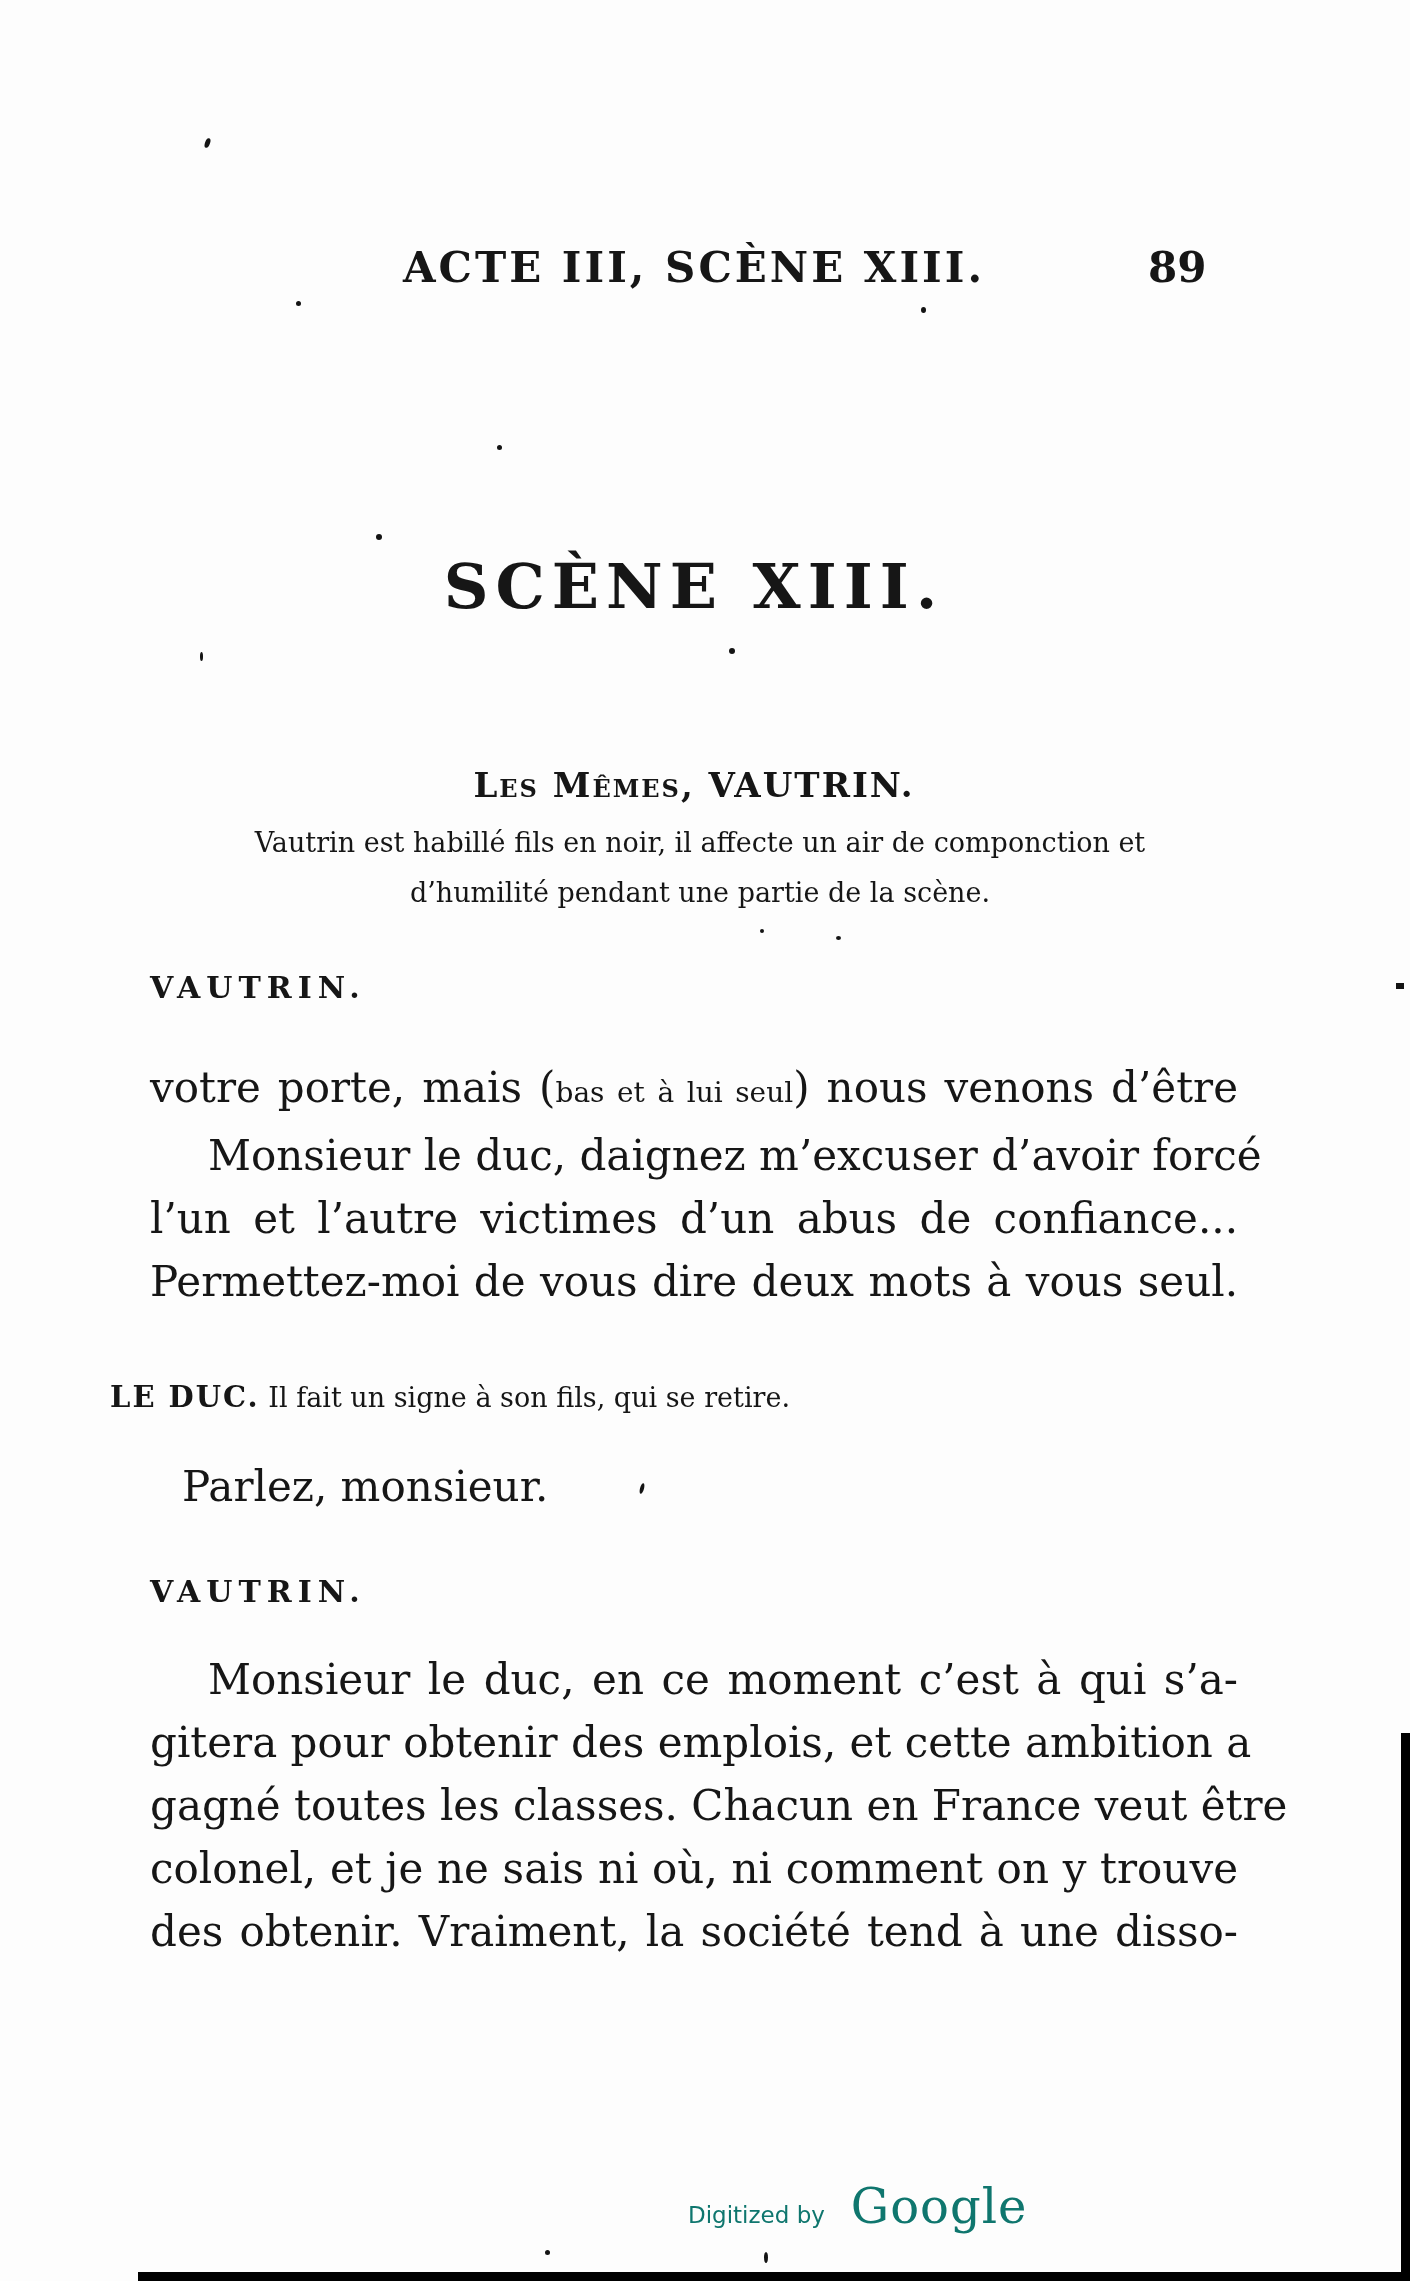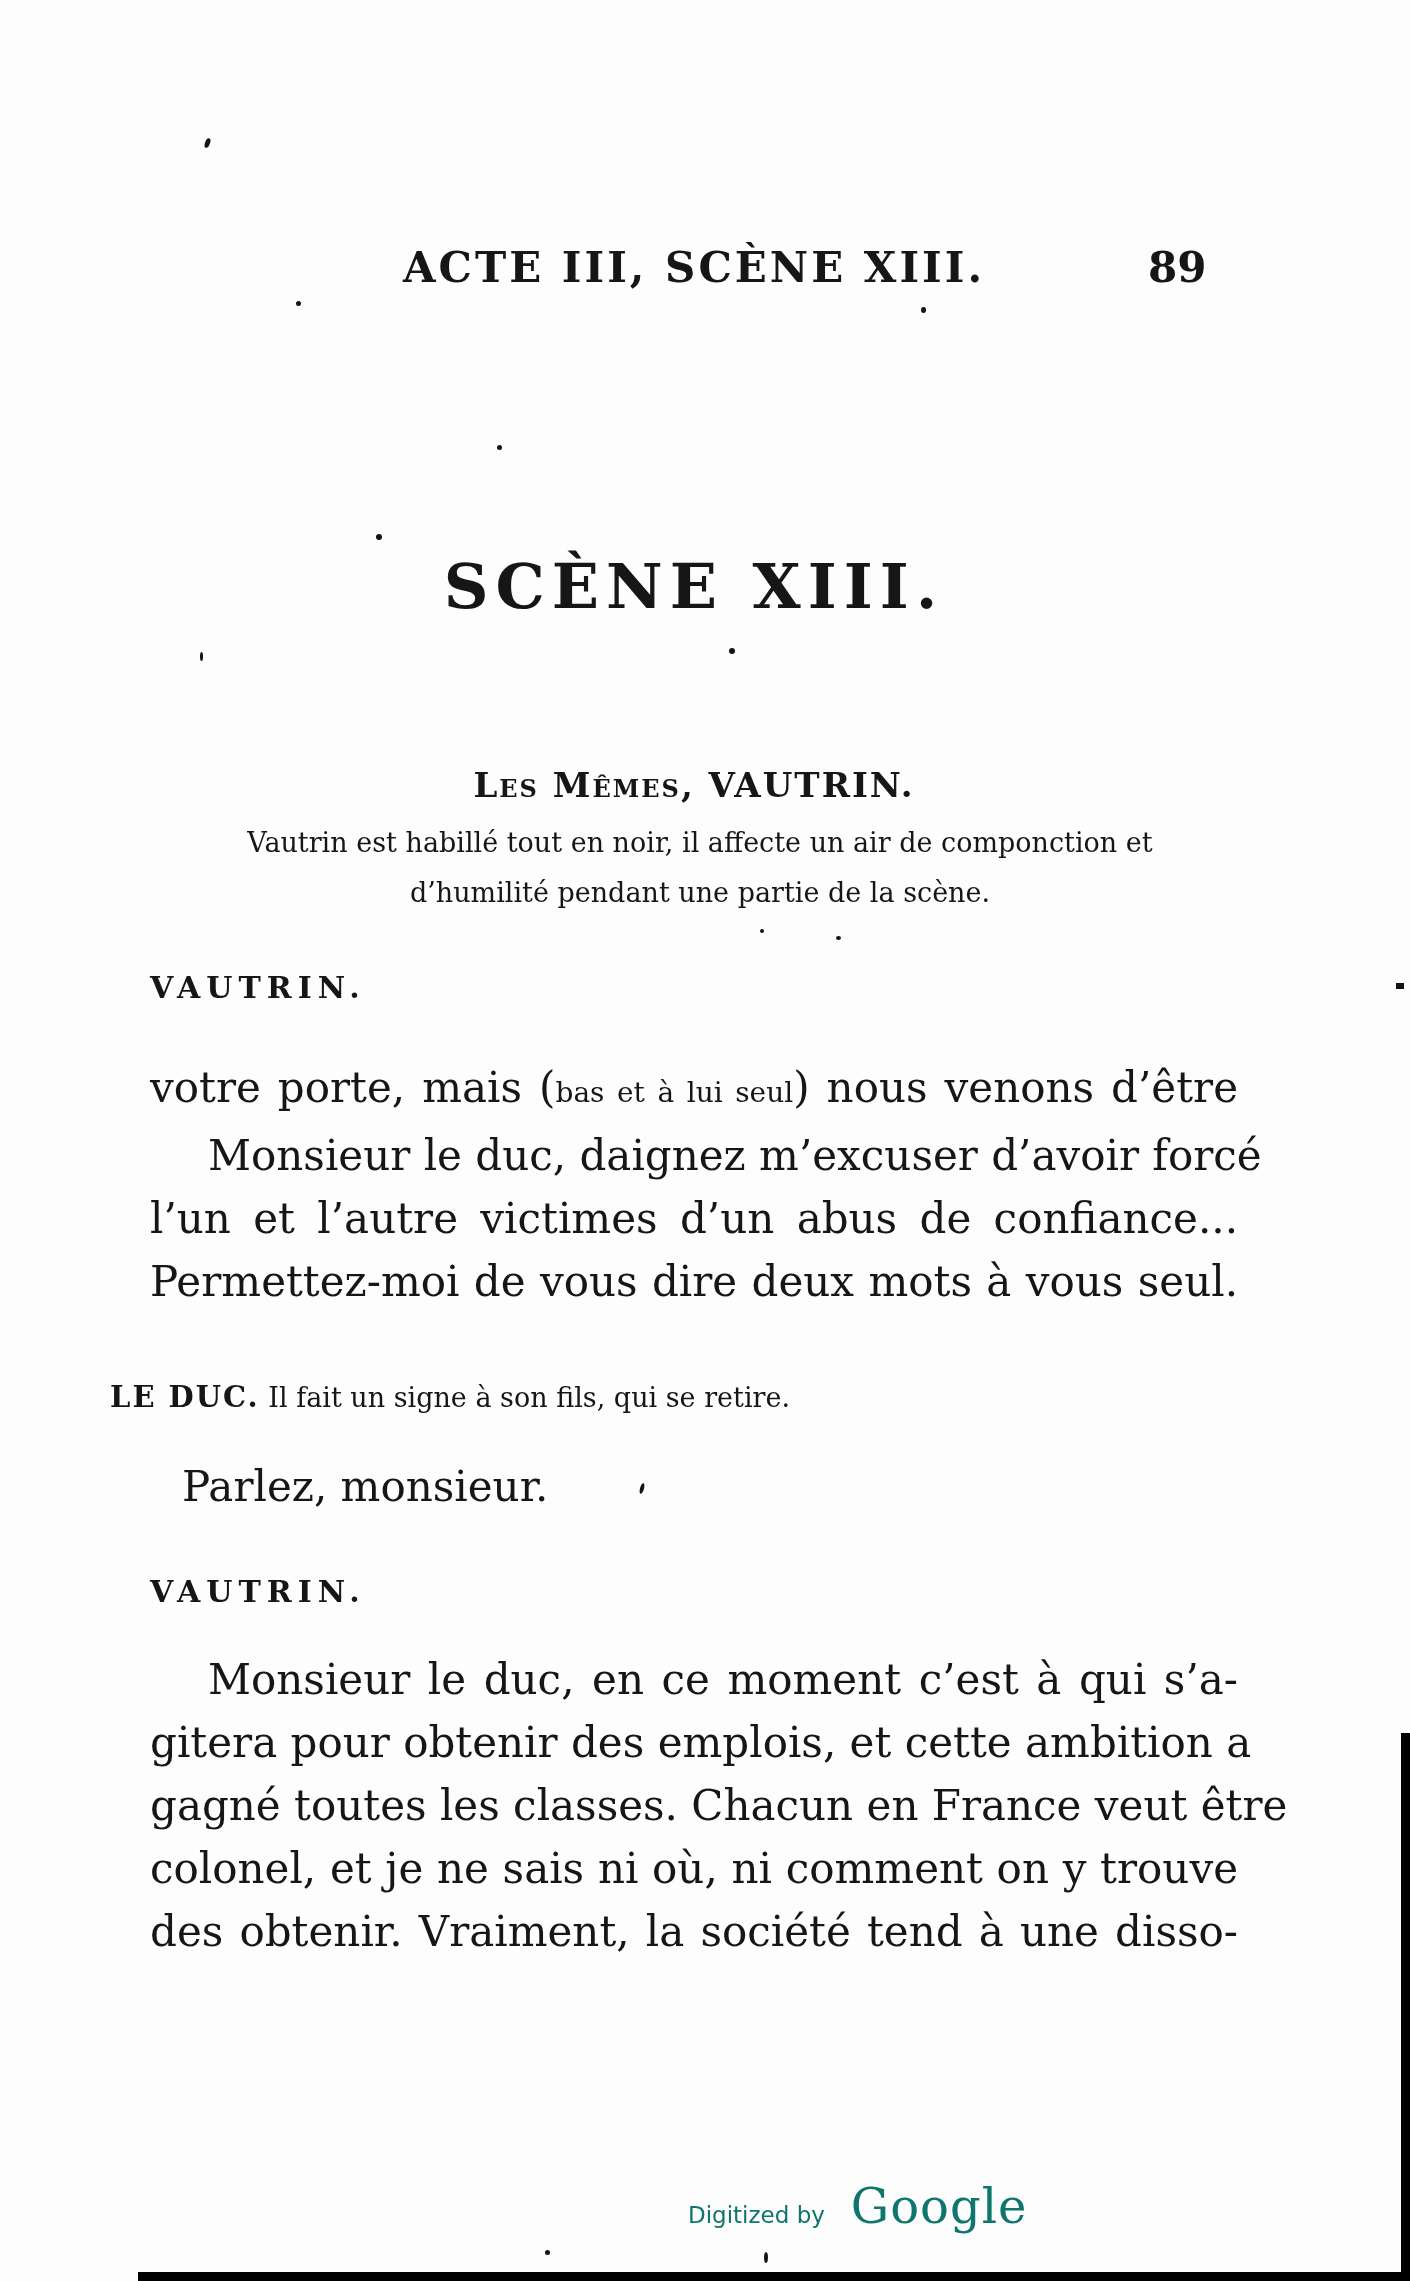--- a/index.html
+++ b/index.html
@@ -110,21 +110,21 @@
 
 <div class="page">
 
   <div class="running-title">ACTE III, SCÈNE XIII.</div>
   <div class="page-number">89</div>
 
   <div class="scene-title">SCÈNE XIII.</div>
   <div class="characters-heading">Les Mêmes, VAUTRIN.</div>
 
   <div class="stage-direction">
-    <div>Vautrin est habillé tout en noir, il affecte un air de componction et</div>
+    <div>Vautrin est habillé fils en noir, il affecte un air de componction et</div>
     <div>d’humilité pendant une partie de la scène.</div>
   </div>
 
   <div class="speaker-label speaker-1">VAUTRIN.</div>
   <div class="speech speech-1">
     <div class="line"><span>votre porte, mais (</span><span class="inline-aside">bas et à lui seul</span><span>) nous venons d’être</span></div>
     <div class="line indent">Monsieur le duc, daignez m’excuser d’avoir forcé</div>
     <div class="line">l’un et l’autre victimes d’un abus de confiance...</div>
     <div class="line">Permettez-moi de vous dire deux mots à vous seul.</div>
   </div>

